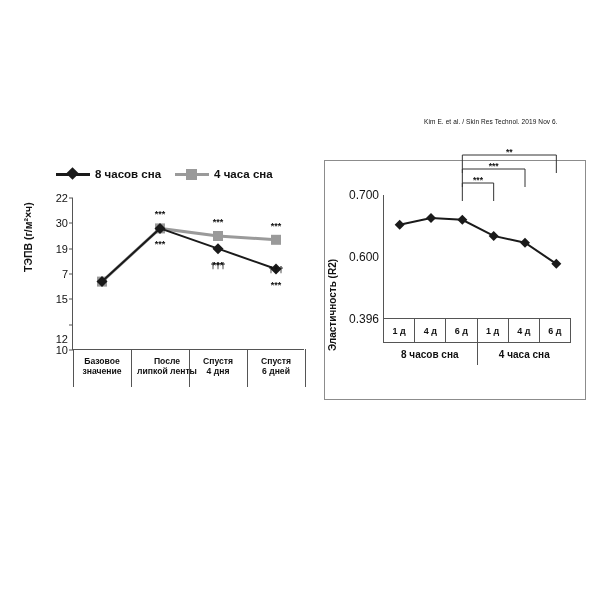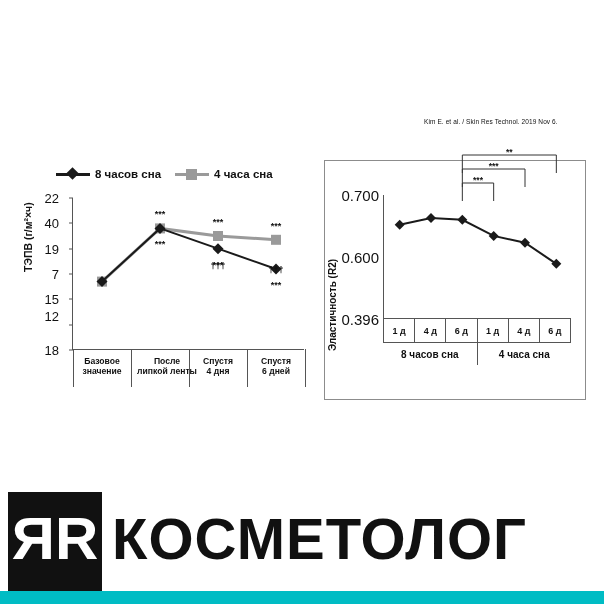--- a/index.html
+++ b/index.html
@@ -98,23 +98,23 @@
     top: 38px;
     width: 232px;
     height: 152px;
     border-left: 1.3px solid #555;
     border-bottom: 1.3px solid #555;
     box-sizing: border-box;
   }
   .ytick-left {
     position: absolute;
     right: 100%;
-    margin-right: 14px;
+    margin-right: 5px;
     transform: translateY(-50%);
-    font-size: 13px;
+    font-size: 11px;
     color: #111;
     white-space: nowrap;
   }
   .ytickmark {
     position: absolute;
     right: 100%;
     width: 4px;
     height: 1px;
     background: #555;
     transform: translateY(-50%);
@@ -177,21 +177,21 @@
     height: 124px;
     border-left: 1.3px solid #555;
     border-bottom: 1.3px solid #555;
     box-sizing: border-box;
   }
   .ytick-right {
     position: absolute;
     right: 100%;
     margin-right: 5px;
     transform: translateY(-50%);
-    font-size: 15px;
+    font-size: 12px;
     color: #111;
     white-space: nowrap;
   }
   .cell-row {
     position: absolute;
     left: 58px;
     top: 158px;
     width: 188px;
     height: 24px;
     display: flex;
@@ -326,31 +326,31 @@
           <rect x="24" y="78.6" width="10" height="10" fill="#9a9a9a"></rect>
           <rect x="82" y="25.399999999999977" width="10" height="10" fill="#9a9a9a"></rect>
           <rect x="140" y="33" width="10" height="10" fill="#9a9a9a"></rect>
           <rect x="198" y="36.8" width="10" height="10" fill="#9a9a9a"></rect>
           <path d="M29 83.6 L87 30.399999999999977 L145 50.66666666666667 L203 70.93333333333335 " fill="none" stroke="#1a1a1a" stroke-width="2"></path>
           <polygon points="29,78.1 34.5,83.6 29,89.1 23.5,83.6" fill="#1a1a1a"></polygon>
           <polygon points="87,24.899999999999977 92.5,30.399999999999977 87,35.89999999999998 81.5,30.399999999999977" fill="#1a1a1a"></polygon>
           <polygon points="145,45.16666666666667 150.5,50.66666666666667 145,56.16666666666667 139.5,50.66666666666667" fill="#1a1a1a"></polygon>
           <polygon points="203,65.43333333333335 208.5,70.93333333333335 203,76.43333333333335 197.5,70.93333333333335" fill="#1a1a1a"></polygon>
         </svg>
-    <div class="ytick-left" style="top: 152px;">18</div>
+    <div class="ytick-left" style="top: 152px;">10</div>
         <div class="ytickmark" style="top: 152px;"></div>
-        <div class="ytick-left" style="top: 118px;">12</div>
+        <div class="ytick-left" style="top: 141px;">12</div>
         <div class="ytickmark" style="top: 126.667px;"></div>
         <div class="ytick-left" style="top: 101.333px;">15</div>
         <div class="ytickmark" style="top: 101.333px;"></div>
         <div class="ytick-left" style="top: 76px;">7</div>
         <div class="ytickmark" style="top: 76px;"></div>
         <div class="ytick-left" style="top: 50.6667px;">19</div>
         <div class="ytickmark" style="top: 50.6667px;"></div>
-        <div class="ytick-left" style="top: 25.3333px;">40</div>
+        <div class="ytick-left" style="top: 25.3333px;">30</div>
         <div class="ytickmark" style="top: 25.3333px;"></div>
         <div class="ytick-left" style="top: 0px;">22</div>
         <div class="ytickmark" style="top: 0px;"></div>
         <div class="xcat" style="left: 29px;">Базовое<br>значение</div>
         <div class="xcat" style="left: 94px;">После<br>липкой ленты</div>
         <div class="xcat" style="left: 145px;">Спустя<br>4 дня</div>
         <div class="xcat" style="left: 203px;">Спустя<br>6 дней</div>
         <div class="xsep" style="left: 0px;"></div>
         <div class="xsep" style="left: 58px;"></div>
         <div class="xsep" style="left: 116px;"></div>
@@ -398,22 +398,14 @@
         <div class="cell">1 д</div>
         <div class="cell">4 д</div>
         <div class="cell">6 д</div>
       </div>
     <div class="group-row" id="group-row">
         <div class="group-cell" style="flex: 3 1 0%;">8 часов сна</div>
         <div class="group-cell" style="flex: 3 1 0%;">4 часа сна</div>
       </div>
   </div>
 
-  <div id="banner">
-    <div class="banner-logo">
-      <span>ЯR</span>
-    </div>
-    <div class="banner-bar-dark"></div>
-    <div class="banner-word">КОСМЕТОЛОГ</div>
-    <div class="banner-bar"></div>
-  </div>
 
 </div>
 
 </body></html>

